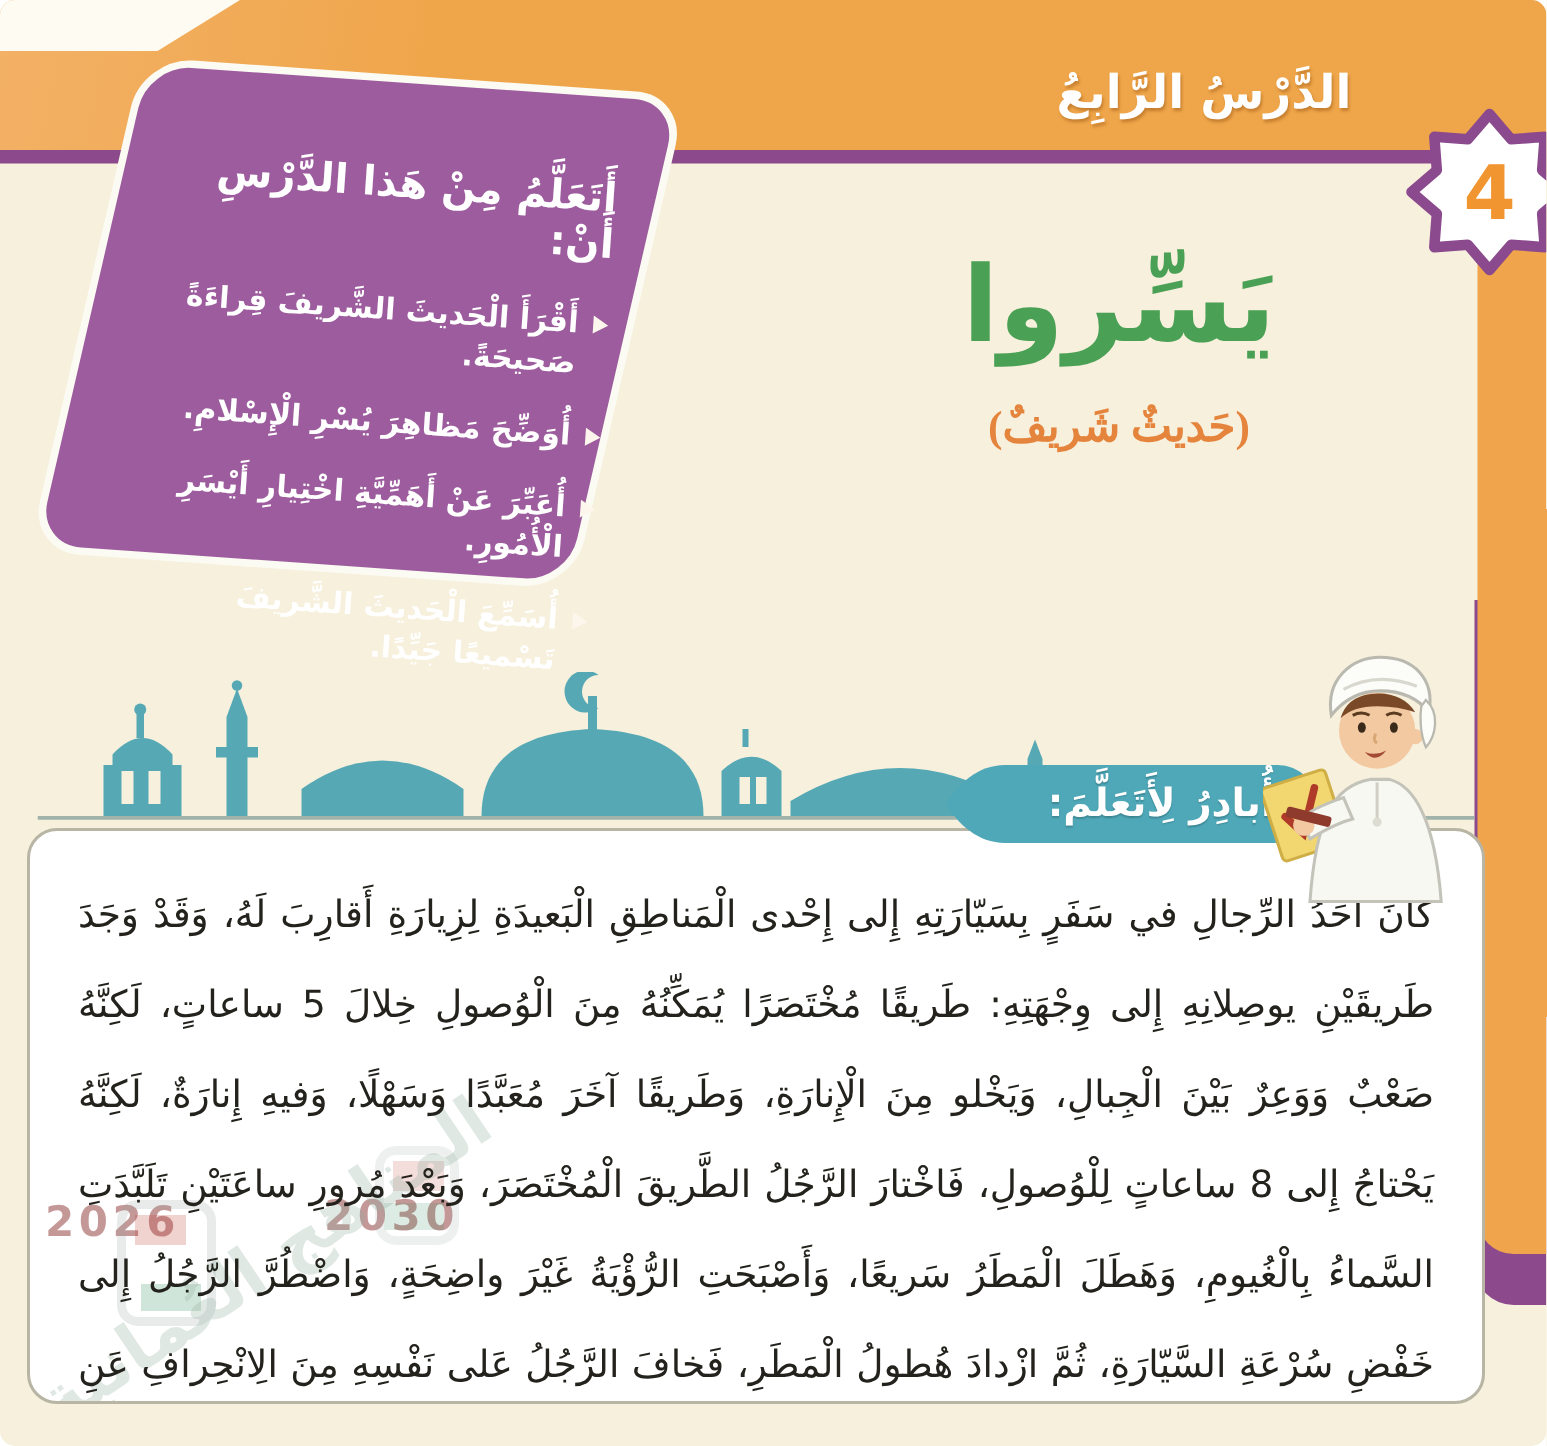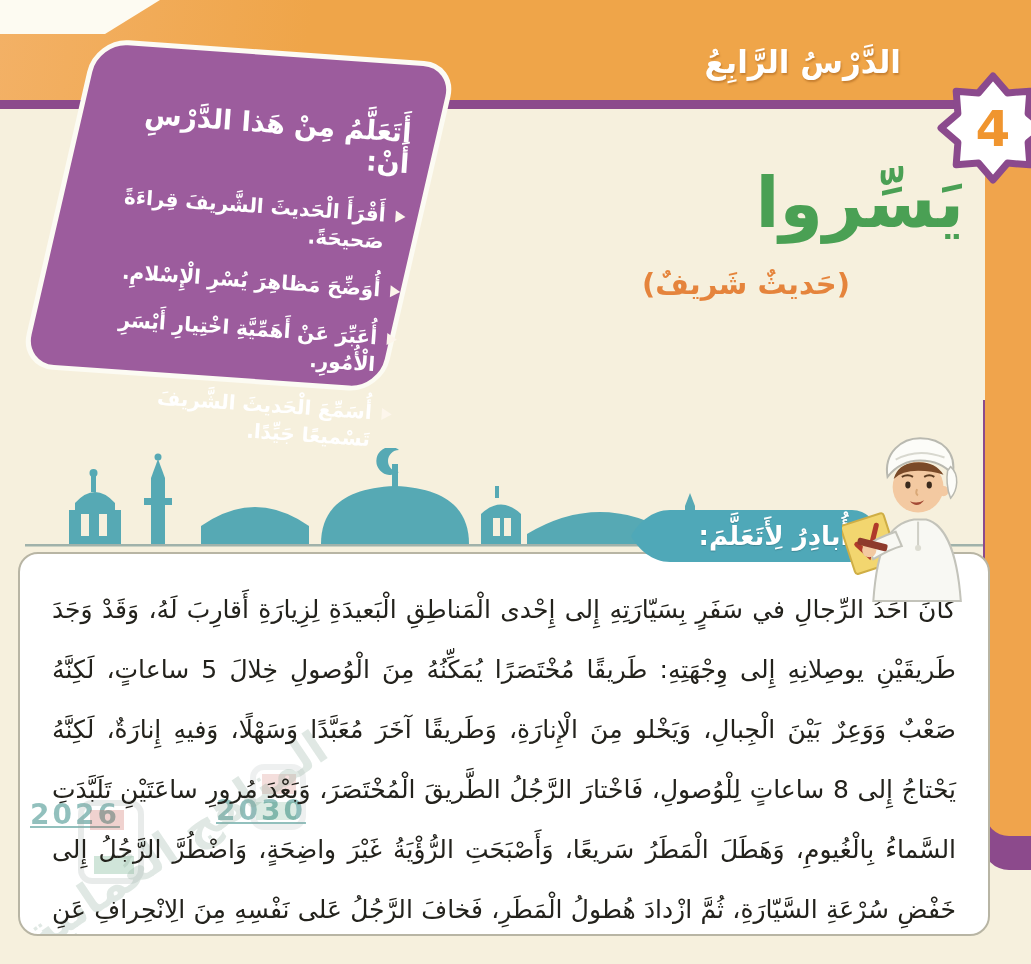--- a/index.html
+++ b/index.html
@@ -1,17 +1,17 @@
 <!DOCTYPE html>
 <html lang="ar"><head>
 <meta charset="utf-8">
 <style>
   * { margin:0; padding:0; box-sizing:border-box; }
   body { width:1031px; height:964px; font-family:"DejaVu Sans", sans-serif; }
-  .page { position:relative; width:1031px; height:964px; background:#f6f0dd; overflow:hidden; }
+  .page { position:relative; width:1031px; height:964px; background:#f6f0dd; overflow:hidden;border-radius:10px; }
 
   
   .top-band { position:absolute; top:0; left:0; width:100%; height:100px; z-index:2;
     background:linear-gradient(100deg,#f3b166 0%, #efa549 30%, #efa549 100%); }
   .top-notch { position:absolute; top:0; left:0; width:160px; height:34px; background:#fdfbf2;
     clip-path:polygon(0 0, 160px 0, 105px 34px, 0 34px); }
   .lesson-title { position:absolute; top:44px; right:130px; font-size:31px; font-weight:bold;
     color:#ffffff; direction:rtl; text-shadow:1px 2px 2px rgba(150,85,20,.45); }
   .purple-rule { position:absolute; top:100px; left:0; right:58px; height:9px; background:#8c4a8c; z-index:2; }
 
@@ -34,23 +34,23 @@
   .objectives-title { font-size:27px; font-weight:bold; margin-bottom:24px; }
   .objectives-list { list-style:none; }
   .objectives-list li { display:flex; align-items:flex-start; font-size:20px; font-weight:bold;
     margin-bottom:21px; line-height:1.35; }
   .tri { flex:0 0 auto; width:0; height:0; margin-left:10px; margin-top:8px;
     border-top:6px solid transparent; border-bottom:6px solid transparent; border-left:10px solid #fdf6ec; }
 
   
   .main-title { position:absolute; left:528px; top:158px; width:436px; text-align:center;
     direction:rtl; color:#4aa054; font-weight:bold; z-index:3; }
-  .main-title .line1 { font-size:70px; line-height:1.3;text-align:right; }
+  .main-title .line1 { font-size:70px; line-height:1.3; }
   .main-title .line2 { font-size:70px; line-height:1.3; margin-top:10px; }
-  .main-title .subtitle { margin-top:18px; font-size:29px; color:#e5843c; }
+  .main-title .subtitle { margin-top:18px; font-size:29px; color:#e5843c;font-family:Liberation Serif, serif; }
 
   
   .mosque { position:absolute; left:25px; top:448px; width:960px; height:100px; z-index:3; }
 
   
   .pill { position:absolute; left:628px; top:504px; width:268px; height:64px; z-index:6; }
   .pill svg { position:absolute; inset:0; width:100%; height:100%; }
   .pill-label { position:absolute; left:46px; right:22px; top:0; bottom:0;
     display:flex; align-items:center; justify-content:center; direction:rtl;
     color:#fff; font-size:26px; font-weight:bold; text-shadow:0 1px 1px rgba(40,90,100,.4); }
@@ -59,21 +59,21 @@
   .boy { position:absolute; left:842px; top:426px; width:144px; height:178px; z-index:7; }
 
   
   .story-box { position:absolute; left:18px; top:552px; width:972px; height:384px;
     background:#ffffff; border:2px solid #b8b5a4; border-radius:20px; z-index:4; overflow:hidden; }
   .story { position:relative; z-index:3; direction:rtl; text-align:justify;
     padding:26px 32px 0 32px; font-size:25px; line-height:2.4; color:#23221c; }
 
   
   .wm { position:absolute; z-index:1; pointer-events:none; }
-  .wm-year { font-size:28px; font-weight:bold; letter-spacing:3px; color:#0f766e; opacity:.45;text-decoration:underline; }
+  .wm-year { font-size:28px; font-weight:bold; letter-spacing:3px; color:#7f1d1d; opacity:.45; }
   .wm-year-1 { left:10px; top:244px; }
   .wm-year-2 { left:196px; top:240px; }
   .wm-diagonal { left:-20px; top:260px; font-size:46px; font-weight:bold; color:#8fae9d;
     opacity:.28; transform:rotate(-34deg); direction:rtl; white-space:nowrap; }
   .wm-logo { border:6px solid #9aa7a5; border-radius:14px; opacity:.22; }
   .wm-logo-1 { left:58px; top:246px; width:66px; height:84px; }
   .wm-logo-2 { left:230px; top:210px; width:56px; height:66px; opacity:.16; }
   .wm-logo .red { position:absolute; left:6px; top:4px; width:34px; height:20px; background:#c0392b; }
   .wm-logo .green { position:absolute; right:4px; bottom:4px; width:40px; height:18px; background:#2e8b57; }
 </style>

